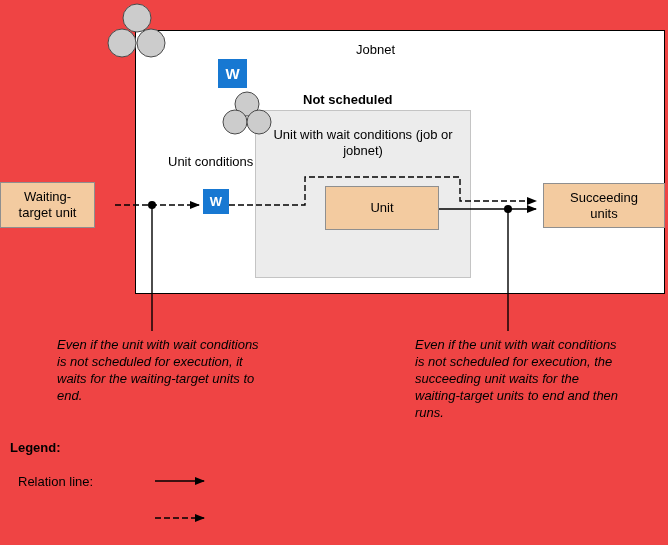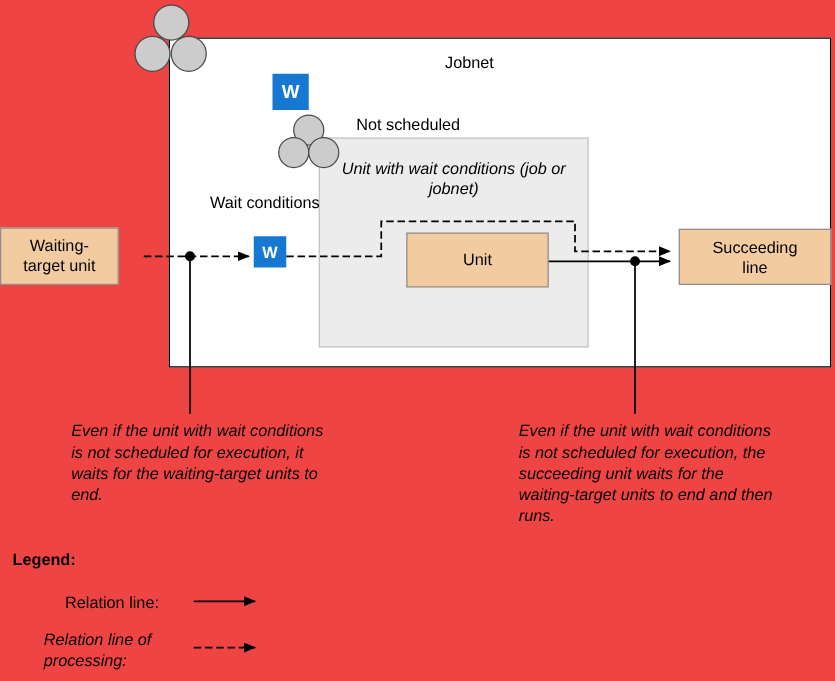--- a/index.html
+++ b/index.html
@@ -9,21 +9,21 @@
 
   .jobnet-box {
     position: absolute; left: 135px; top: 30px; width: 530px; height: 264px;
     border: 1px solid #000; box-sizing: border-box; background: #fff; z-index: 0;
   }
 
   .gray-box {
     position: absolute; left: 255px; top: 110px; width: 216px; height: 168px;
     background: var(--color-container_fill, #ececec);
     border: 1px solid var(--color-container_border, #c4c4c4);
-    box-sizing: border-box; z-index: 1; font-style: italic;
+    box-sizing: border-box; z-index: 1;
   }
   .gray-box-title { padding: 16px 8px 0; text-align: center; line-height: 16px; }
 
   .unit-box {
     position: absolute; box-sizing: border-box;
     background: var(--color-unit_fill, #f3cba0);
     border: 1px solid var(--color-unit_border, #8f8f8f);
     display: flex; align-items: center; justify-content: center;
     text-align: center; line-height: 16px; z-index: 2;
   }
@@ -54,34 +54,33 @@
 
   <div class="jobnet-box"></div>
   <span class="label" style="left:356px;top:42px;">Jobnet</span>
 
   <div class="gray-box">
     <div class="gray-box-title">Unit with wait conditions (job or jobnet)</div>
   </div>
 
   <div class="unit-box unit-waiting">Waiting-target unit</div>
   <div class="unit-box unit-inner">Unit</div>
-  <div class="unit-box unit-succeeding">Succeeding line</div>
+  <div class="unit-box unit-succeeding">Succeeding units</div>
 
   <div class="w-icon w-icon-large">W</div>
   <div class="w-icon w-icon-small">W</div>
 
-  <span class="label" style="left:285px;top:92px;">Not scheduled</span>
-  <span class="label" style="left:168px;top:154px;">Wait conditions</span>
+  <span class="label" style="left:303px;top:92px;font-weight:bold;">Not scheduled</span>
+  <span class="label" style="left:168px;top:154px;">Unit conditions</span>
 
   <div class="annotation" style="left:57px;top:336px;width:204px;">Even if the unit with wait conditions is not scheduled for execution, it waits for the waiting-target units to end.</div>
   <div class="annotation" style="left:415px;top:336px;width:212px;">Even if the unit with wait conditions is not scheduled for execution, the succeeding unit waits for the waiting-target units to end and then runs.</div>
 
   <span class="label" style="left:10px;top:440px;font-weight:bold;">Legend:</span>
-  <span class="label" style="left:52px;top:474px;">Relation line:</span>
-  <div class="annotation" style="left:35px;top:503px;width:112px;">Relation line of processing:</div>
+  <span class="label" style="left:18px;top:474px;">Relation line:</span>
 
   <svg class="overlay" width="668" height="545" viewBox="0 0 668 545">
     <defs>
       <marker id="arrow" markerWidth="10" markerHeight="8" refX="9" refY="4" orient="auto" markerUnits="userSpaceOnUse">
         <path d="M0,0 L10,4 L0,8 z" fill="#000"></path>
       </marker>
     </defs>
 
     <g>
       <circle class="node-circle" cx="137" cy="18" r="14"></circle>

